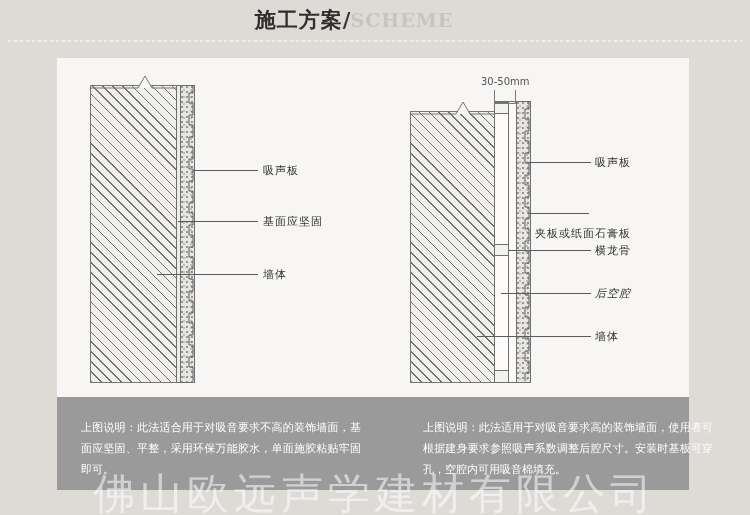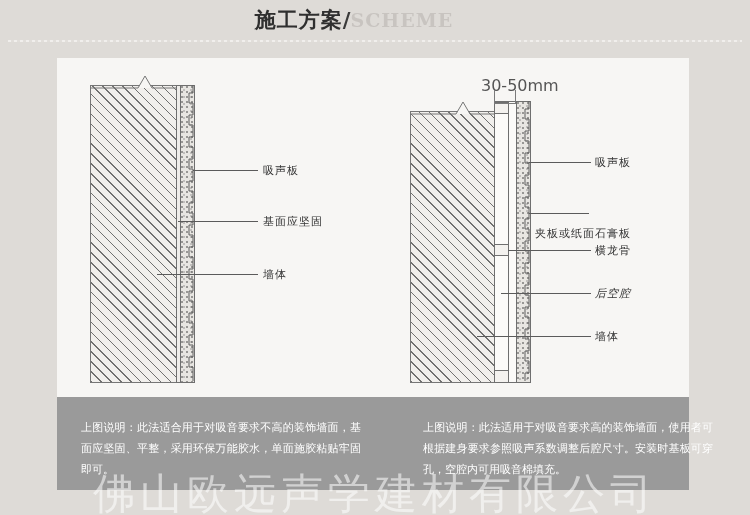--- a/index.html
+++ b/index.html
@@ -74,21 +74,21 @@
   }
 
   .leader{position:absolute;height:1px;background:#5b5b5b;}
   .lbl{
     position:absolute;white-space:nowrap;color:#333;
     font-family:"DejaVu Sans","Liberation Sans",sans-serif;
     font-size:11px;letter-spacing:1px;
   }
   .dim-txt{
     position:absolute;white-space:nowrap;color:#555;
-    font-family:"DejaVu Sans","Liberation Sans",sans-serif;font-size:16px;
+    font-family:"DejaVu Sans","Liberation Sans",sans-serif;font-size:10px;
   }
   .dim-bracket{
     position:absolute;border:1px solid #7a7a7a;border-top:none;background:transparent;
   }
 
   
   .breakline{position:absolute;}
 
   
   .capband{

